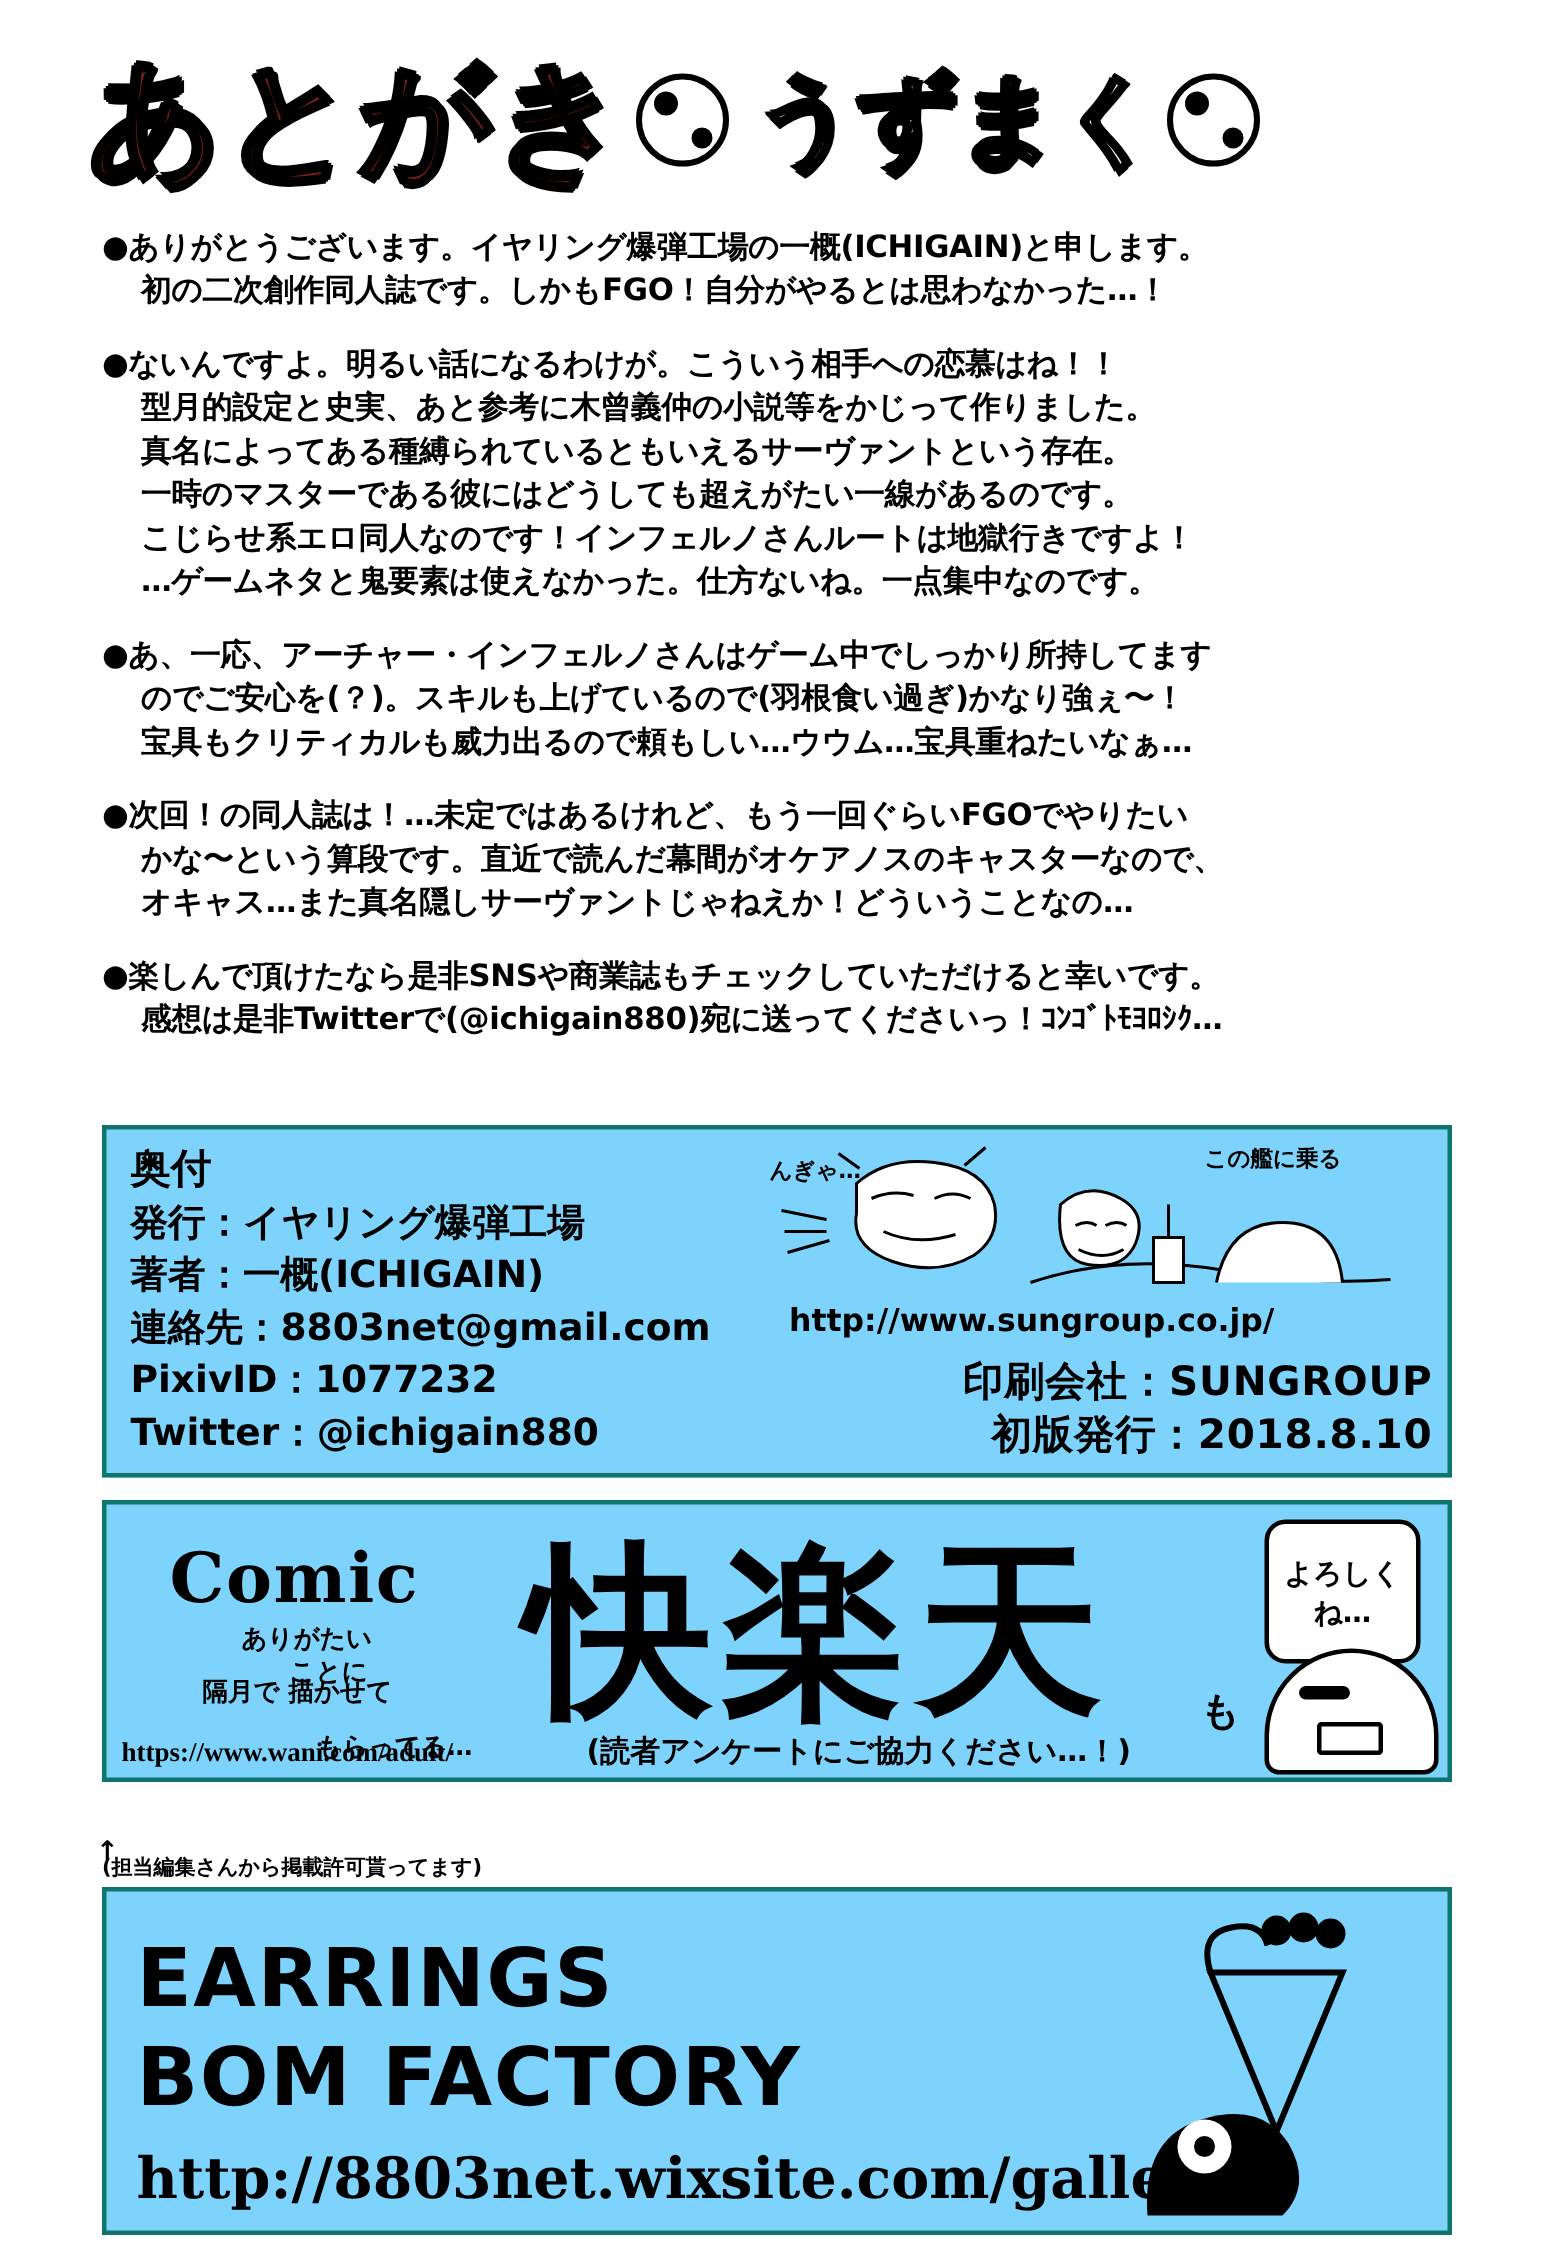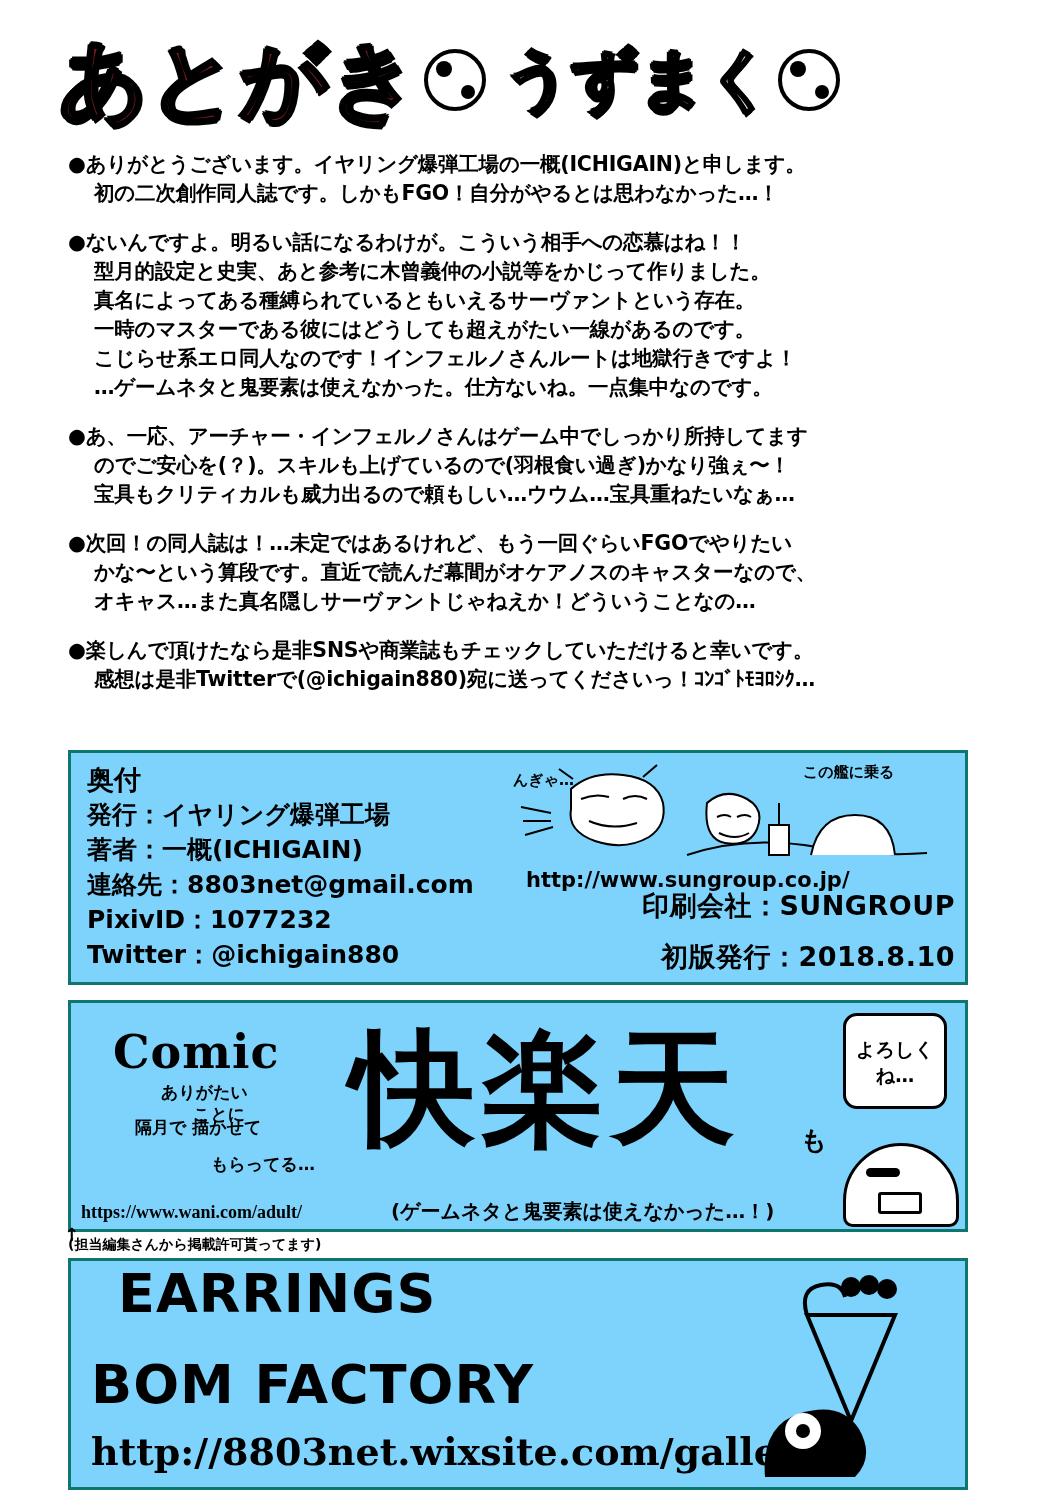--- a/index.html
+++ b/index.html
@@ -132,21 +132,20 @@
   }
   .colophon-right {
     position: absolute;
     right: 10px;
     bottom: 8px;
     text-align: right;
   }
   .colophon-right .colophon-line {
     font-size: 27px;
     letter-spacing: 0.5px;
-    margin-top: 16px;
   }
   .printer-url {
     position: absolute;
     left: 455px;
     top: 115px;
     font-family: "DejaVu Sans", sans-serif;
     font-size: 21px;
     font-weight: bold;
     white-space: nowrap;
   }
@@ -165,21 +164,21 @@
     font-weight: bold;
     font-size: 15px;
     white-space: nowrap;
   }
 
   
   #kairakuten {
     left: 68px;
     top: 1000px;
     width: 900px;
-    height: 232px;
+    height: 188px;
   }
   .comic-word {
     position: absolute;
     left: 42px;
     top: 22px;
     font-family: "DejaVu Serif", serif;
     font-size: 46px;
     font-weight: bold;
     letter-spacing: 1px;
   }
@@ -295,26 +294,25 @@
   
   #earrings {
     left: 68px;
     top: 1258px;
     width: 900px;
     height: 232px;
   }
   .ear-line1 {
     position: absolute;
     left: 20px;
-    top: 1px;
+    top: 26px;
     font-family: "DejaVu Sans", sans-serif;
     font-size: 54px;
     font-weight: bold;
     letter-spacing: 1px;
-    margin-left: 27px;
   }
   .ear-line2 {
     position: absolute;
     left: 20px;
     top: 92px;
     font-family: "DejaVu Sans", sans-serif;
     font-size: 54px;
     font-weight: bold;
     letter-spacing: 1px;
   }
@@ -448,21 +446,21 @@
   <div class="kairaku-hand" style="left:64px; top:113px;">隔月で 描かせて</div>
   <div class="kairaku-hand" style="left:140px; top:150px;">もらってる…</div>
 
   <div class="kairaku-big">快楽天</div>
 
   <div class="speech-bubble">よろしくね…</div>
   <div class="mo-char">も</div>
   <div class="blob"></div>
 
   <div class="kairaku-url">https://www.wani.com/adult/</div>
-  <div class="kairaku-survey">(ゲームネタと鬼要素は使えなかった…！)</div>
+  <div class="kairaku-survey">(読者アンケートにご協力ください…！)</div>
 </div>
 
 <div class="permission-arrow">↑</div>
 <div class="permission-note">(担当編集さんから掲載許可貰ってます)</div>
 
 <div class="panel" id="earrings">
   <div class="ear-line1">EARRINGS</div>
   <div class="ear-line2">BOM FACTORY</div>
   <div class="ear-url">http://8803net.wixsite.com/gallery</div>
   <div class="ear-figure">

